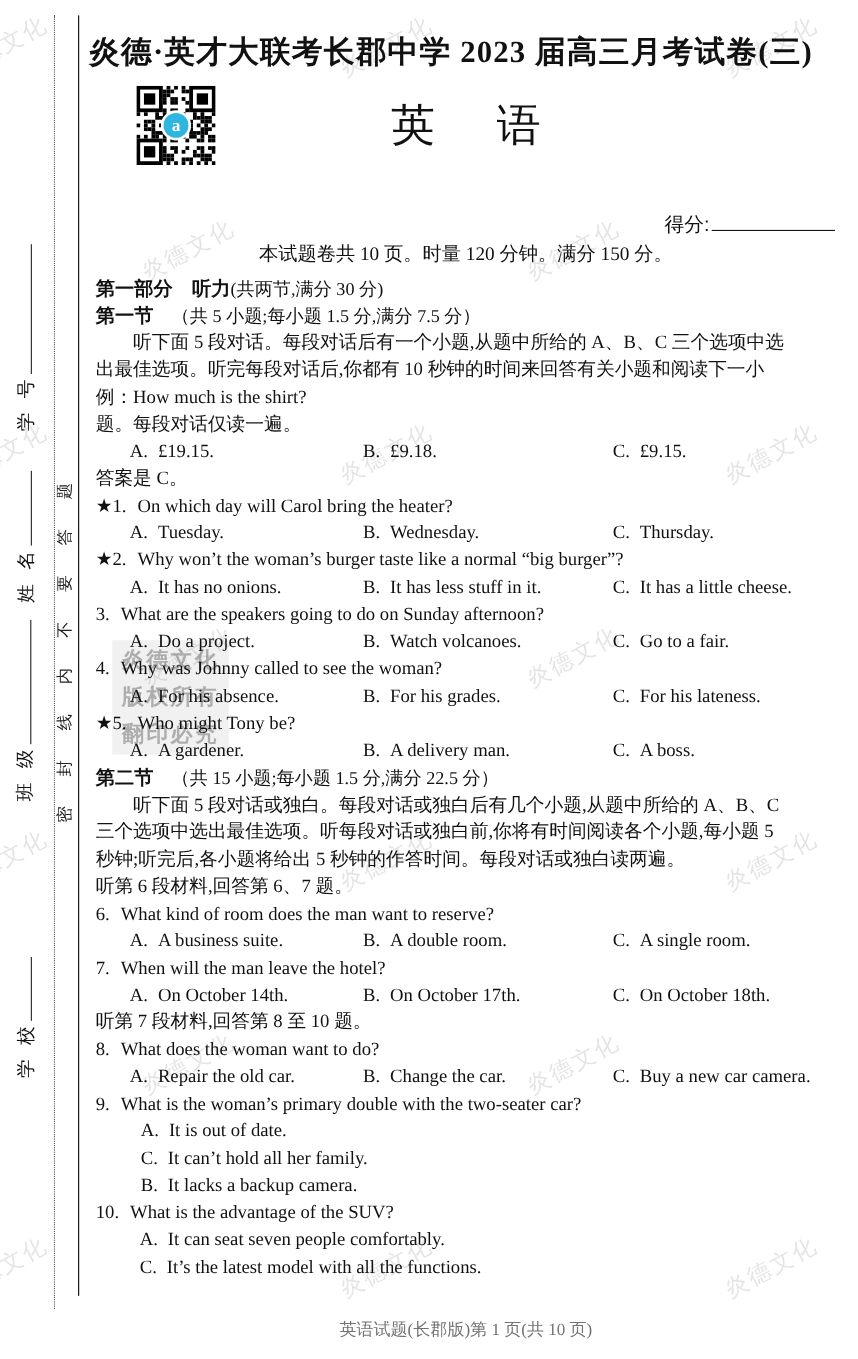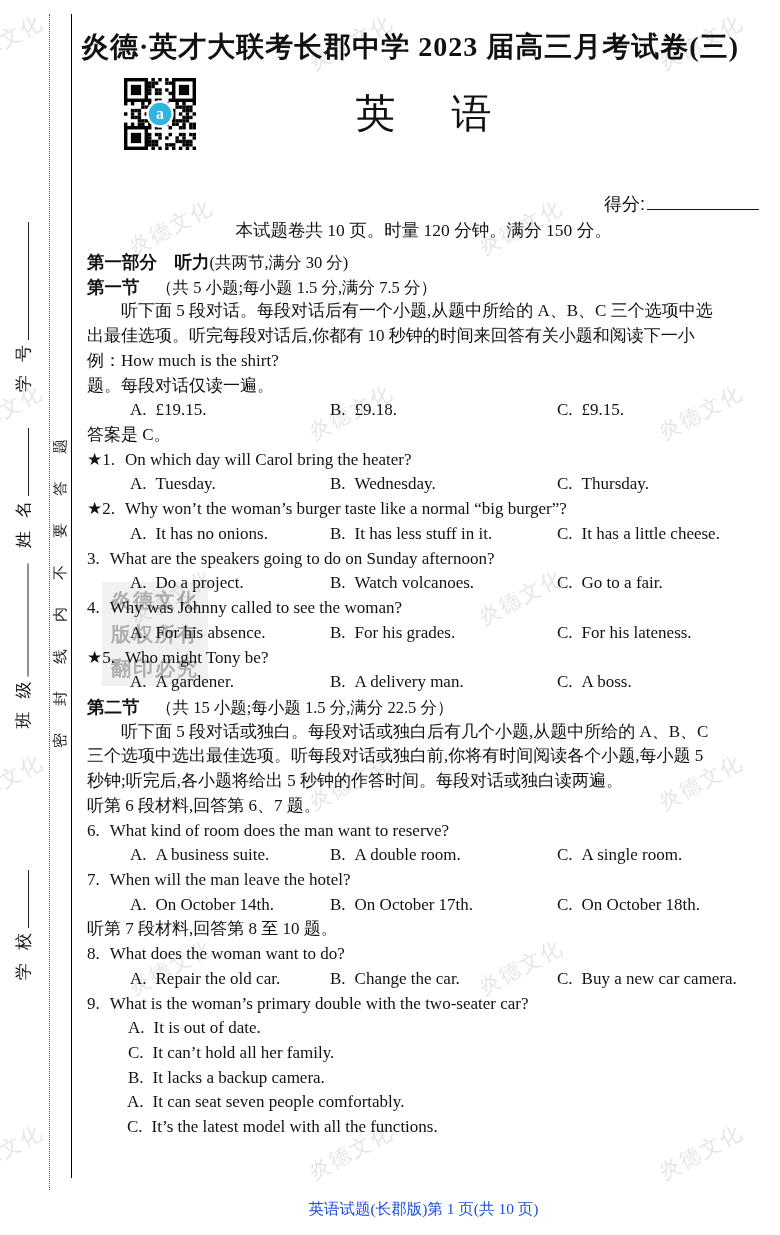--- a/index.html
+++ b/index.html
@@ -34,33 +34,33 @@
   .meta{position:absolute;left:87px;width:673px;top:218px;text-align:center;font-size:17.5px;}
 
   
   #content{position:absolute;left:87px;top:250px;width:673px;}
   .ln{position:relative;height:24.72px;line-height:24.72px;font-size:17px;white-space:nowrap;}
   .ind{text-indent:34px;}
   .hb{font-family:"Liberation Sans","DejaVu Sans",sans-serif;font-weight:700;font-size:17.5px;}
   .hr{font-size:16.5px;}
   .qn{margin-right:10px;}
   .opt{position:absolute;top:0;}
-  .o0{left:31px;margin-left:12px;} .o1{left:243px;} .o2{left:470px;}
+  .o0{left:31px;} .o1{left:243px;} .o2{left:470px;}
   .ol{margin-right:9px;}
   .optline{margin-left:41px;}
   .optline.deep{margin-left:40px;}
 
   
   .stamp{position:absolute;left:102px;top:582px;width:106px;padding:1px 0;
          background:rgba(170,170,170,0.16);color:rgba(90,90,90,0.45);
          font-family:"Liberation Sans","DejaVu Sans",sans-serif;font-weight:700;
          font-size:20px;line-height:34px;text-align:center;letter-spacing:2px;}
 
   .footer{position:absolute;left:87px;width:673px;top:1199px;text-align:center;
-          font-size:15.5px;color:#1d4ed8;}
+          font-size:15.5px;color:#737373;}
 </style>
 </head>
 <body>
 
 <div id="wm">
     <div class="wm-tile" style="left: -45px; top: 28px;">炎德文化</div>
     <div class="wm-tile" style="left: 305px; top: 28px;">炎德文化</div>
     <div class="wm-tile" style="left: 655px; top: 28px;">炎德文化</div>
     <div class="wm-tile" style="left: 125px; top: 213px;">炎德文化</div>
     <div class="wm-tile" style="left: 475px; top: 213px;">炎德文化</div>
@@ -340,17 +340,18 @@
     <div class="ln"><span class="qn">8.</span><span>What does the woman want to do?</span></div>
     <div class="ln">
       <span class="opt o0"><span class="ol">A.</span>Repair the old car.</span>
       <span class="opt o1"><span class="ol">B.</span>Change the car.</span>
       <span class="opt o2"><span class="ol">C.</span>Buy a new car camera.</span>
     </div>
     <div class="ln"><span class="qn">9.</span><span>What is the woman’s primary double with the two-seater car?</span></div>
     <div class="ln"><span class="optline"><span class="ol">A.</span>It is out of date.</span></div>
     <div class="ln"><span class="optline"><span class="ol">C.</span>It can’t hold all her family.</span></div>
     <div class="ln"><span class="optline"><span class="ol">B.</span>It lacks a backup camera.</span></div>
+    <div class="ln"><span class="qn">10.</span><span>What is the advantage of the SUV?</span></div>
     <div class="ln"><span class="optline deep"><span class="ol">A.</span>It can seat seven people comfortably.</span></div>
     <div class="ln"><span class="optline deep"><span class="ol">C.</span>It’s the latest model with all the functions.</span></div>
   </div>
 
 <div class="footer">英语试题(长郡版)第 1 页(共 10 页)</div>
 
 </body></html>

